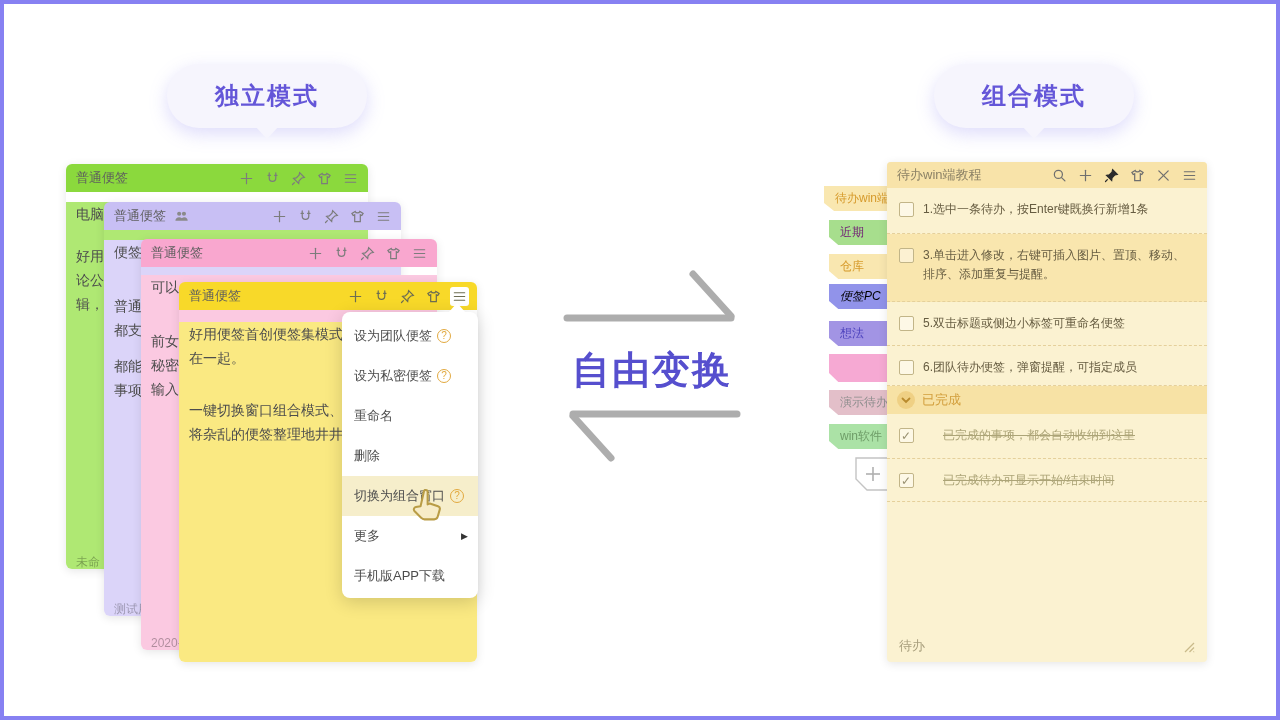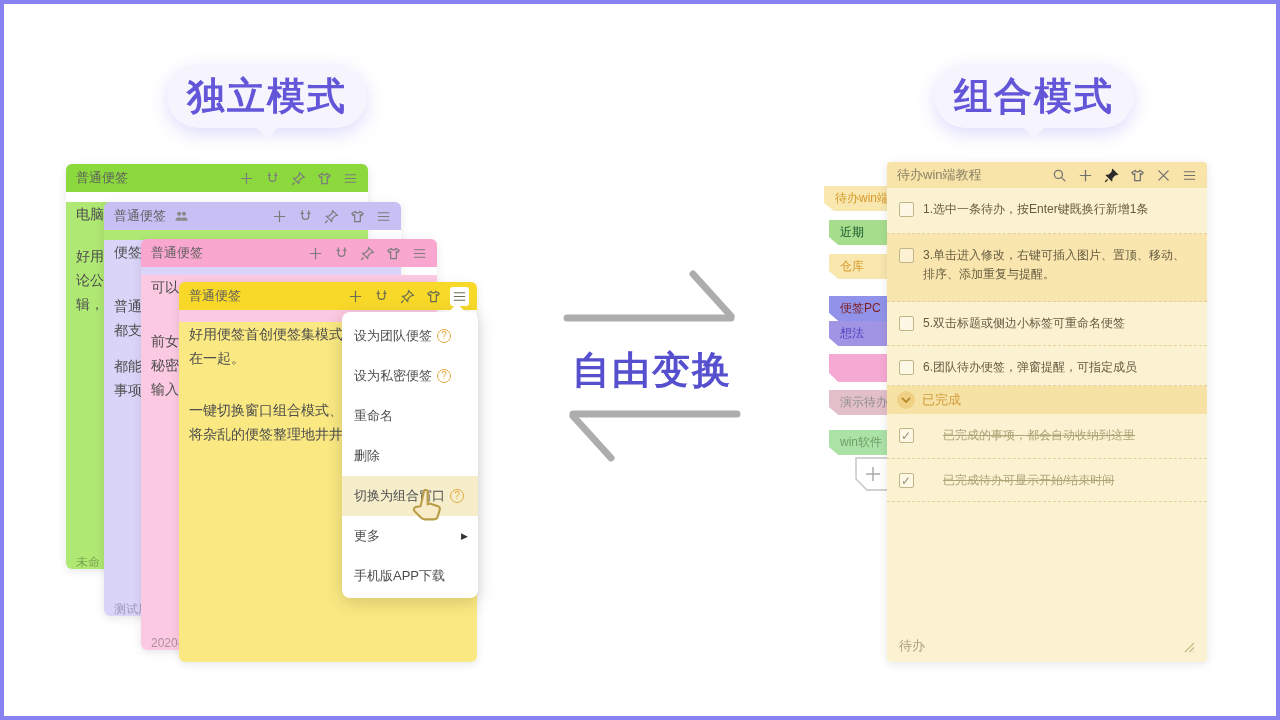--- a/index.html
+++ b/index.html
@@ -5,21 +5,21 @@
   * { box-sizing: border-box; margin: 0; padding: 0; }
   html,body { width:1280px; height:720px; overflow:hidden; background:#fff;
               font-family:"Liberation Sans", sans-serif; }
   #stage { position:relative; width:1280px; height:720px; background:#fff;
            border:4px solid #8781F2; overflow:hidden; }
 
   
   .bubble { position:absolute; width:200px; height:64px; background:#F6F5FD;
             border-radius:34px; display:flex; align-items:center; justify-content:center;
             box-shadow:0 6px 18px rgba(135,129,242,.28); color:#6456D8;
-            font-size:38px; font-weight:bold; letter-spacing:2px; }
+            font-size:24px; font-weight:bold; letter-spacing:2px; }
   .bubble::after { content:''; position:absolute; bottom:-11px; left:88px;
             border-left:12px solid transparent; border-right:12px solid transparent;
             border-top:13px solid #F6F5FD; }
   #bubble-left  { left:163px; top:60px; }
   #bubble-right { left:930px; top:60px; }
 
   
   #center-arrows { position:absolute; left:538px; top:252px; }
   #center-label  { position:absolute; left:538px; top:341px; width:220px; text-align:center;
                    font-size:38px; font-weight:bold; color:#564FCE; letter-spacing:2px; }
@@ -361,39 +361,39 @@
     </div>
 
   <svg id="cursor" width="38" height="44" viewBox="0 0 24 28">
     <path d="M10 5 c0-1.6 2.4-1.6 2.4 0 V13 l1.4-.6 5.2 1.8 c1 .35 1.4 1.2 1.1 2.1 l-1.3 4.6 c-.3 1-1.2 1.6-2.2 1.6 h-6.2 c-.8 0-1.5-.3-2-.9 L4 17.2 c-.8-.9-.2-2.3.9-2.5 l3-.5 z" fill="#F7ECC7" stroke="#B99C45" stroke-width="1.3" stroke-linejoin="round"></path>
   </svg>
 
   <div id="side-tabs">
       <div class="side-tab active" style="top:24px;background:#F9E7B0;color:#D69A2B;">
       <span>待办win端教程</span>
       </div>
-      <div class="side-tab" style="top:58px;background:#A7DE8D;color:#14532d;">
+      <div class="side-tab" style="top:58px;background:#A7DE8D;color:#701a75;">
       <span>近期</span>
       </div>
       <div class="side-tab" style="top:92px;background:#F9E7B0;color:#D69A2B;">
       <span>仓库</span>
       </div>
-      <div class="side-tab" style="top:134px;background:#9193EA;color:#7f1d1d;">
+      <div class="side-tab" style="top:122px;background:#9193EA;color:#000000;font-style:italic;">
       <span>便签PC</span>
       </div>
       <div class="side-tab" style="top:159px;background:#A294E4;color:#4E43BE;">
       <span>想法</span>
       </div>
       <div class="side-tab" style="top:192px;background:#F6A9D3;color:#C06A9E;height:28px">
       <span></span>
       </div>
       <div class="side-tab" style="top:228px;background:#E3BFC9;color:#8E8E8E;">
       <span>演示待办</span>
       </div>
-      <div class="side-tab" style="top:268px;background:#ABE2A6;color:#6F9D68;">
+      <div class="side-tab" style="top:262px;background:#ABE2A6;color:#6F9D68;">
       <span>win软件</span>
       </div>
     <svg class="tag-add" style="top:294px" width="38" height="36" viewBox="0 0 38 36">
       <polygon points="2,2 36,2 36,34 13,34 2,23" fill="#fff" stroke="#c4c4c4" stroke-width="1.4"></polygon>
       <line x1="19" y1="11" x2="19" y2="25" stroke="#b0b0b0" stroke-width="1.6"></line>
       <line x1="12" y1="18" x2="26" y2="18" stroke="#b0b0b0" stroke-width="1.6"></line>
     </svg>
     </div>
 
   <div id="combo-panel">

